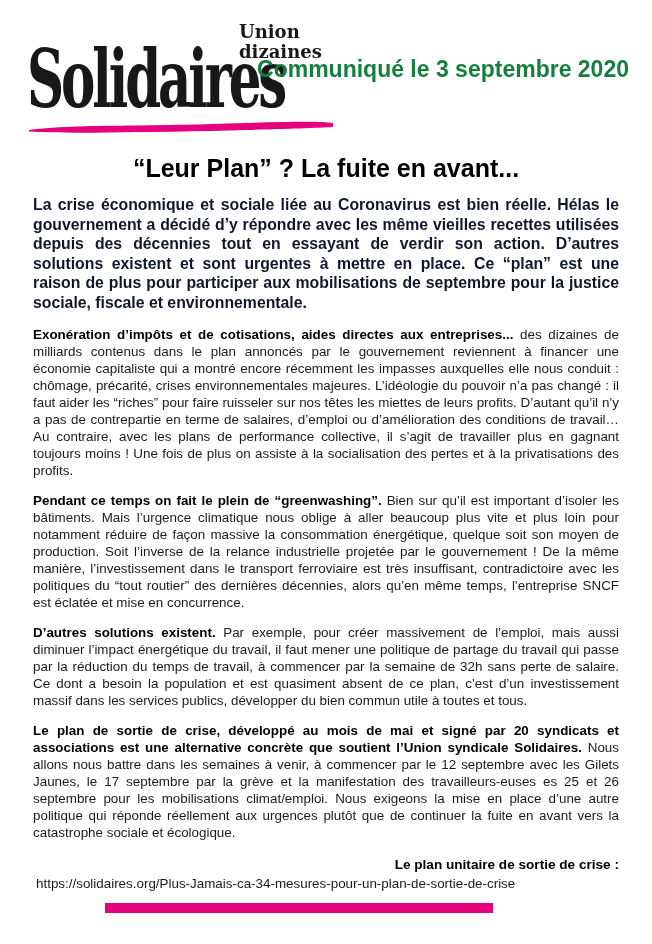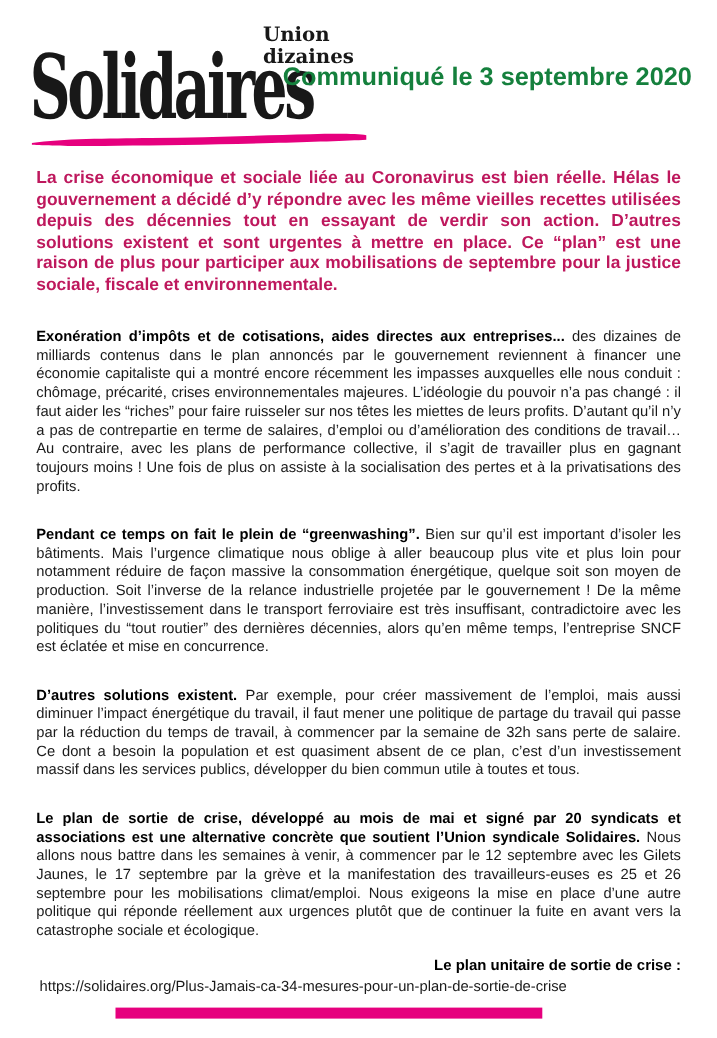--- a/index.html
+++ b/index.html
@@ -81,24 +81,24 @@
     font-size: 25px;
     font-weight: bold;
     color: #000;
   }
   .intro {
     margin: 12px 0 8px 0;
     font-size: 15.8px;
     line-height: 19.6px;
     font-weight: bold;
     text-align: justify;
-    color: #be185d;
+    color: #0f172a;
   }
   .body-para {
-    margin: 27px 0 0 0;
+    margin: 13px 0 0 0;
     font-size: 13.4px;
     line-height: 17px;
     text-align: justify;
     color: #1a1a1a;
   }
   .body-para .lead {
     font-weight: bold;
     color: #000;
   }
 
@@ -150,20 +150,21 @@
       </div>
       <div class="logo-wordmark">Solidaires</div>
       <svg class="logo-swoosh" viewBox="0 0 308 15" preserveAspectRatio="none">
         <path d="M2,11 C30,7 70,7 110,6.5 C160,6 210,4 255,3 C280,2.5 298,2.5 306,4 L306,8 C290,9 255,10 220,11 C170,12.5 120,13 80,13.5 C50,14 15,13.5 2,12.5 Z" fill="#e6007e"></path>
       </svg>
     </div>
     <div class="date">Communiqué le 3 septembre 2020</div>
   </div>
 
   
+  <h1 class="doc-title">“Leur Plan” ? La fuite en avant...</h1>
 
   
   <p class="intro">La crise économique et sociale liée au Coronavirus est bien réelle. Hélas le gouvernement a décidé d’y répondre avec les même vieilles recettes utilisées depuis des décennies tout en essayant de verdir son action. D’autres solutions existent et sont urgentes à mettre en place. Ce “plan” est une raison de plus pour participer aux mobilisations de septembre pour la justice sociale, fiscale et environnementale.</p>
 
   
   <p class="body-para"><span class="lead">Exonération d’impôts et de cotisations, aides directes aux entreprises...</span><span> des dizaines de milliards contenus dans le plan annoncés par le gouvernement reviennent à financer une économie capitaliste qui a montré encore récemment les impasses auxquelles elle nous conduit : chômage, précarité, crises environnementales majeures. L’idéologie du pouvoir n’a pas changé : il faut aider les “riches” pour faire ruisseler sur nos têtes les miettes de leurs profits. D’autant qu’il n’y a pas de contrepartie en terme de salaires, d’emploi ou d’amélioration des conditions de travail… Au contraire, avec les plans de performance collective, il s’agit de travailler plus en gagnant toujours moins ! Une fois de plus on assiste à la socialisation des pertes et à la privatisations des profits.</span></p>
 
   <p class="body-para"><span class="lead">Pendant ce temps on fait le plein de “greenwashing”.</span><span> Bien sur qu’il est important d’isoler les bâtiments. Mais l’urgence climatique nous oblige à aller beaucoup plus vite et plus loin pour notamment réduire de façon massive la consommation énergétique, quelque soit son moyen de production. Soit l’inverse de la relance industrielle projetée par le gouvernement ! De la même manière, l’investissement dans le transport ferroviaire est très insuffisant, contradictoire avec les politiques du “tout routier” des dernières décennies, alors qu’en même temps, l’entreprise SNCF est éclatée et mise en concurrence.</span></p>
 
   <p class="body-para"><span class="lead">D’autres solutions existent.</span><span> Par exemple, pour créer massivement de l’emploi, mais aussi diminuer l’impact énergétique du travail, il faut mener une politique de partage du travail qui passe par la réduction du temps de travail, à commencer par la semaine de 32h sans perte de salaire. Ce dont a besoin la population et est quasiment absent de ce plan, c’est d’un investissement massif dans les services publics, développer du bien commun utile à toutes et tous.</span></p>

